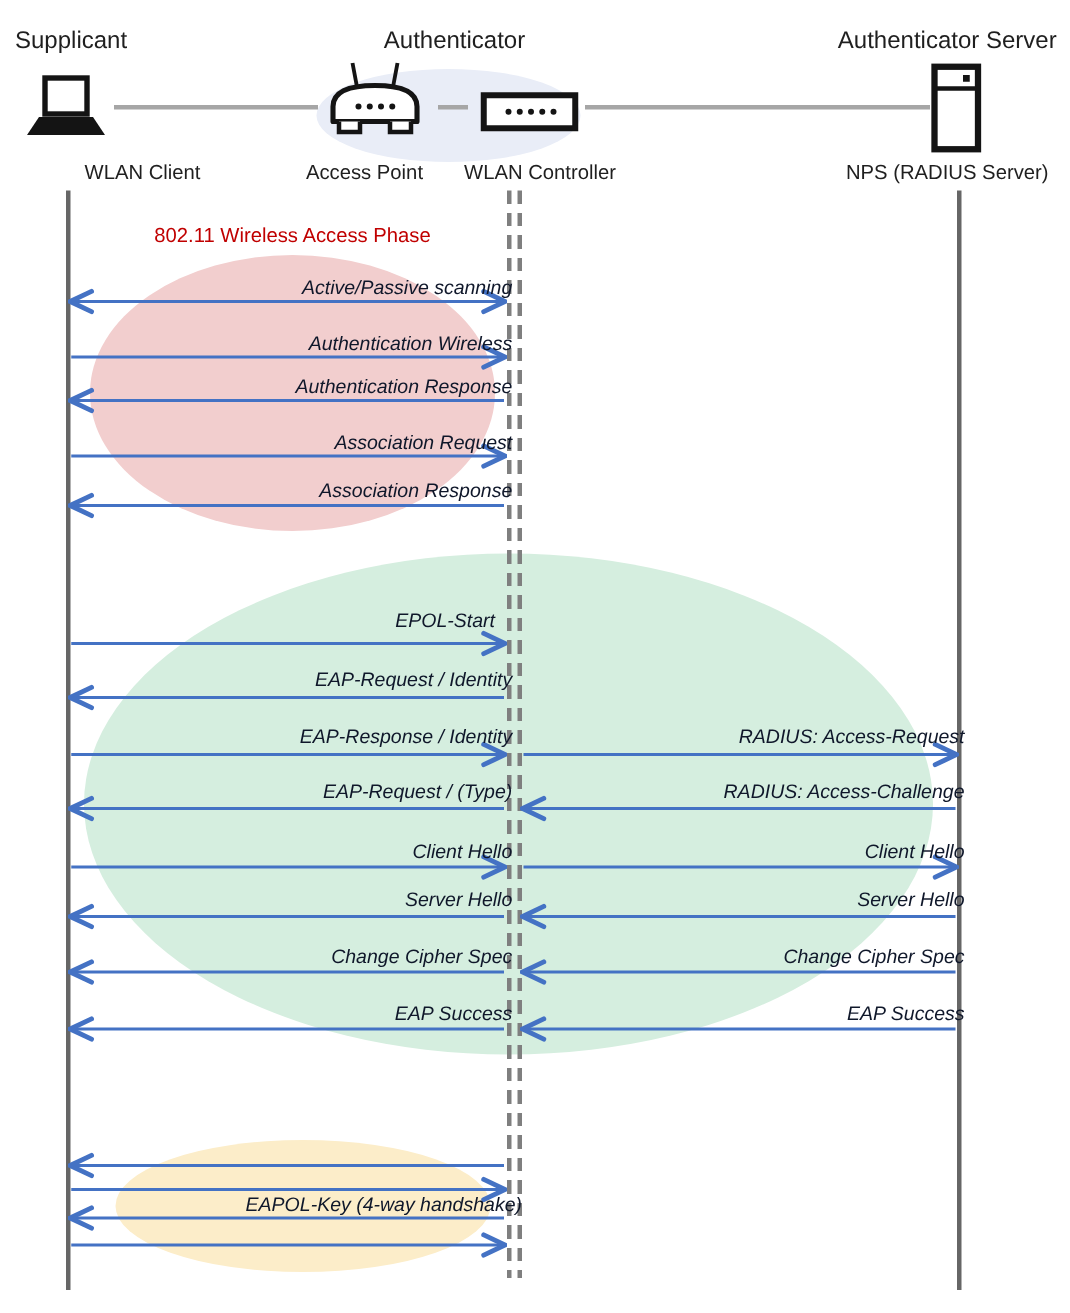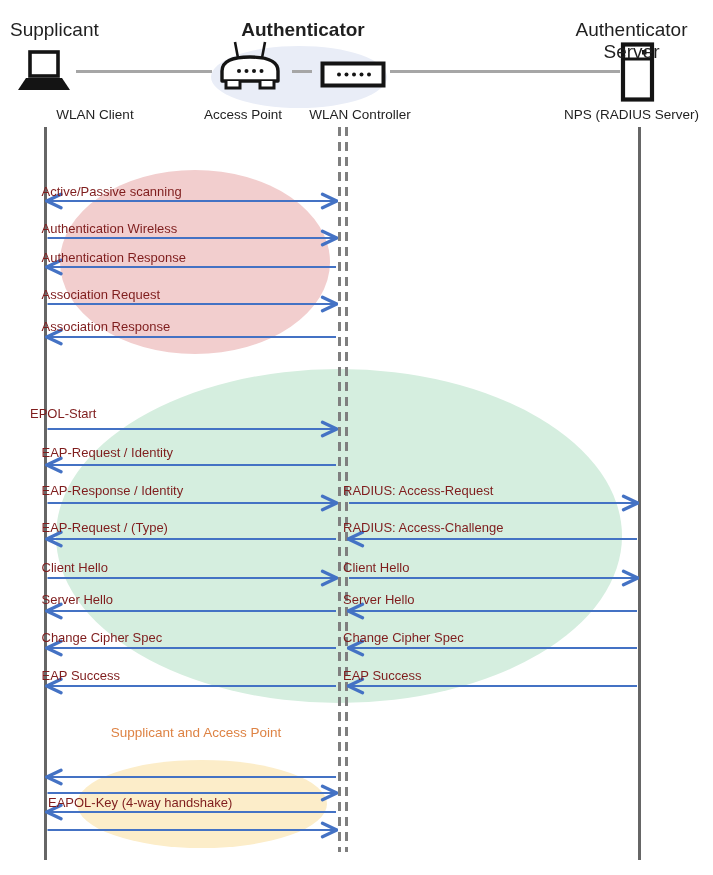--- a/index.html
+++ b/index.html
@@ -1,38 +1,38 @@
 <!DOCTYPE html>
 <html><head>
 <meta charset="utf-8">
 <style>
   html,body{margin:0;padding:0;background:#fff;}
   #stage{
     position:relative;width:713px;height:875px;background:#ffffff;overflow:hidden;
     font-family:"Liberation Sans",sans-serif;color:#1f1f1f;
   }
   .ellipse{position:absolute;border-radius:50%;z-index:1;}
-  .role-label{position:absolute;top:19px;font-size:19px;color:#1f1f1f;z-index:4;}
+  .role-label{position:absolute;top:19px;font-size:16px;color:#1f1f1f;z-index:4;}
   .dev-label{position:absolute;top:107px;font-size:13.5px;color:#1f1f1f;text-align:center;z-index:4;}
   .centered{text-align:center;}
   .lifeline{position:absolute;width:3px;z-index:2;}
   .lifeline-dashed{position:absolute;width:3px;z-index:2;}
   .connector{position:absolute;height:3px;z-index:2;}
   .phase-title{position:absolute;width:300px;text-align:center;font-size:13.5px;z-index:3;line-height:19px;}
-  .msg-label{position:absolute;width:300px;text-align:left;font-size:13px;color:#7f1d1d;z-index:5;}
+  .msg-label{position:absolute;width:300px;text-align:right;font-size:13px;color:#0f172a;z-index:5;font-style:italic;}
   #arrow-layer{position:absolute;left:0;top:0;z-index:4;}
   .icon{position:absolute;z-index:3;}
 </style>
 </head>
 <body>
 
 <div id="stage">
 
   <div class="role-label" style="left:10px;">Supplicant</div>
-  <div class="role-label centered" style="left:233px;width:140px;font-weight:bold;">Authenticator</div>
+  <div class="role-label centered" style="left:233px;width:140px;">Authenticator</div>
   <div class="role-label centered" style="left:550px;width:163px;">Authenticator Server</div>
 
   <div class="ellipse" style="left: 211px; top: 46px; width: 176px; height: 62px; background: rgb(233, 237, 247);"></div>
 
   <div class="connector" style="left: 76px; top: 70px; width: 136px; background: rgb(166, 166, 166);"></div>
   <div class="connector" style="left: 292px; top: 70px; width: 20px; background: rgb(166, 166, 166);"></div>
   <div class="connector" style="left: 390px; top: 70px; width: 230px; background: rgb(166, 166, 166);"></div>
 
   <svg class="icon" style="left:14px;top:50px;" width="60" height="44" viewBox="0 0 60 44">
     <rect x="16" y="2" width="28" height="24" fill="#ffffff" stroke="#141414" stroke-width="3.6"></rect>
@@ -70,22 +70,22 @@
 
   <div class="ellipse" style="left: 60px; top: 170px; width: 270px; height: 184px; background: rgb(242, 206, 206);"></div>
   <div class="ellipse" style="left: 56px; top: 369px; width: 566px; height: 334px; background: rgb(213, 238, 223);"></div>
   <div class="ellipse" style="left: 77px; top: 760px; width: 250px; height: 88px; background: rgb(252, 237, 201);"></div>
 
   <div class="lifeline" style="left: 44px; top: 127px; height: 733px; background: rgb(102, 102, 102);"></div>
   <div class="lifeline-dashed" id="dash1" style="left: 338px; top: 127px; height: 725px; background: repeating-linear-gradient(rgb(127, 127, 127) 0px, rgb(127, 127, 127) 9px, transparent 9px, transparent 15px);"></div>
   <div class="lifeline-dashed" id="dash2" style="left: 345px; top: 127px; height: 725px; background: repeating-linear-gradient(rgb(127, 127, 127) 0px, rgb(127, 127, 127) 9px, transparent 9px, transparent 15px);"></div>
   <div class="lifeline" style="left: 638px; top: 127px; height: 733px; background: rgb(102, 102, 102);"></div>
 
+  <div class="phase-title" style="left: 45px; top: 147px; color: rgb(192, 0, 0);">802.11 Wireless Access Phase</div>
   <div class="phase-title" style="left: 46px; top: 723px; color: rgb(222, 131, 68);">
-    <div>Supplicant and Access Point</div>
   </div>
 
   <svg id="arrow-layer" width="713" height="875" viewBox="0 0 713 875">
     <defs>
       <marker id="arrowhead" viewBox="0 0 12 12" refX="10.5" refY="6" markerWidth="9" markerHeight="9" orient="auto-start-reverse">
         <path d="M1.5,1.5 L11,6 L1.5,10.5" fill="none" stroke="#4472C4" stroke-width="2.2" stroke-linecap="round" stroke-linejoin="miter"></path>
       </marker>
     </defs>
   <line x1="47.5" x2="336" y1="201" y2="201" stroke="#4472C4" stroke-width="2" marker-end="url(#arrowhead)" marker-start="url(#arrowhead)"></line>
       <line x1="47.5" x2="336" y1="238" y2="238" stroke="#4472C4" stroke-width="2" marker-end="url(#arrowhead)"></line>

